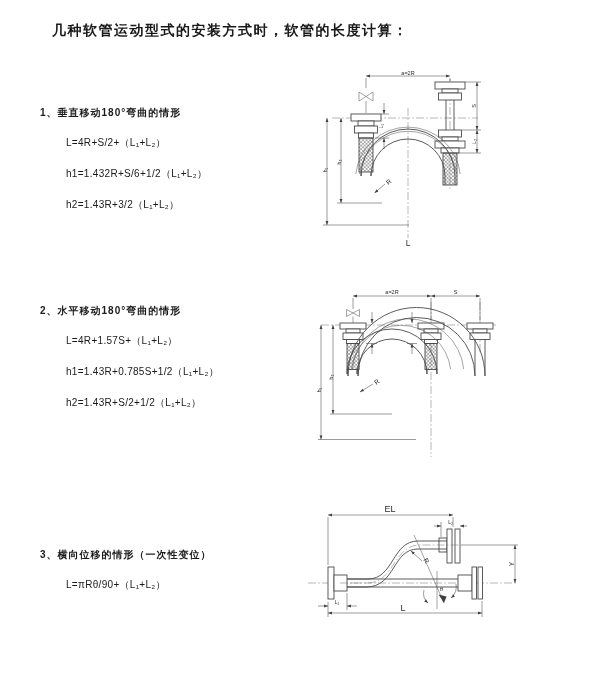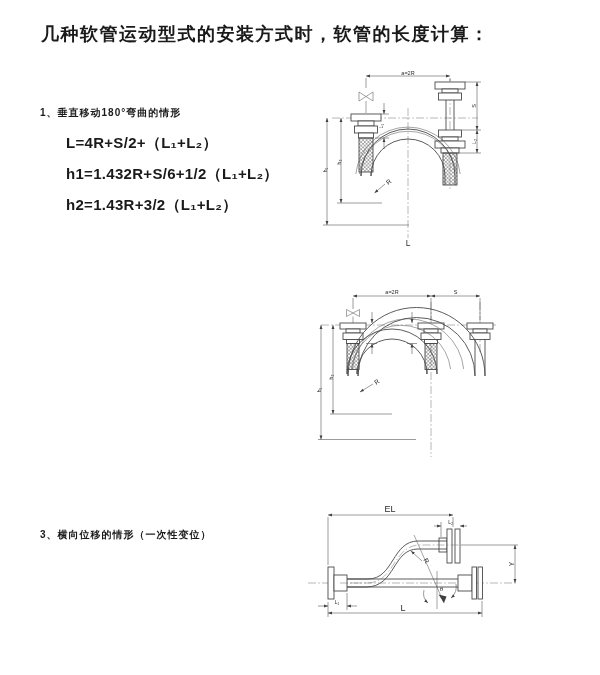--- a/index.html
+++ b/index.html
@@ -1,24 +1,24 @@
 <!DOCTYPE html>
 <html><head>
 <meta charset="utf-8">
 <style>
   html,body{margin:0;padding:0;background:#ffffff;}
   .page{position:relative;width:600px;height:675px;background:#ffffff;overflow:hidden;
         font-family:"Liberation Sans","DejaVu Sans",sans-serif;color:#1a1a1a;}
-  .title{position:absolute;left:41px;top:22px;font-size:18px;font-weight:bold;letter-spacing:1.5px;white-space:nowrap;}
+  .title{position:absolute;left:52px;top:22px;font-size:14px;font-weight:bold;letter-spacing:1.5px;white-space:nowrap;}
   .sec{position:absolute;left:40px;width:278px;}
   #sec1{top:106px}
   #sec2{top:304px}
-  #sec3{top:528px}
+  #sec3{top:548px}
   .sec-heading{font-size:10px;font-weight:bold;letter-spacing:1px;margin:0 0 7px 0;white-space:nowrap;}
-  .formula{font-size:15px;font-weight:bold;letter-spacing:.3px;padding-left:26px;height:31px;line-height:31px;white-space:nowrap;}
+  .formula{font-size:10px;font-weight:normal;letter-spacing:.3px;padding-left:26px;height:31px;line-height:31px;white-space:nowrap;}
   .diag{position:absolute;}
   .ln{stroke:#4a4a4a;stroke-width:0.9;fill:none;}
   .thin{stroke:#5a5a5a;stroke-width:0.55;fill:none;}
   .dim{stroke:#4a4a4a;stroke-width:0.55;fill:none;}
   .cl{stroke:#6f6f6f;stroke-width:0.5;fill:none;stroke-dasharray:8 2.2 1.6 2.2;}
   .wh{fill:#ffffff;stroke:#4a4a4a;stroke-width:0.9;}
   .braid{stroke:#4a4a4a;stroke-width:0.9;}
   svg text{fill:#2b2b2b;font-family:"Liberation Sans","DejaVu Sans",sans-serif;}
 </style>
 </head>
@@ -28,23 +28,30 @@
 
   <div class="title">几种软管运动型式的安装方式时，软管的长度计算：</div>
 
   <div class="sec" id="sec1">
     <div class="sec-heading">1、垂直移动180°弯曲的情形</div>
     <div class="formula">L=4R+S/2+（L₁+L₂）</div>
     <div class="formula">h1=1.432R+S/6+1/2（L₁+L₂）</div>
     <div class="formula">h2=1.43R+3/2（L₁+L₂）</div>
   </div>
 
+  <div class="sec" id="sec2">
+    <div class="sec-heading">2、水平移动180°弯曲的情形</div>
+    <div class="formula">L=4R+1.57S+（L₁+L₂）</div>
+    <div class="formula">h1=1.43R+0.785S+1/2（L₁+L₂）</div>
+    <div class="formula">h2=1.43R+S/2+1/2（L₁+L₂）</div>
+  </div>
 
   <div class="sec" id="sec3">
     <div class="sec-heading">3、横向位移的情形（一次性变位）</div>
+    <div class="formula">L=πRθ/90+（L₁+L₂）</div>
   </div>
 
   <svg class="diag" style="left:318px;top:70px" width="175" height="185" viewBox="0 0 175 185">
     <defs>
       <marker id="ar1" viewBox="0 0 10 10" refX="9.5" refY="5" markerWidth="8" markerHeight="8" orient="auto-start-reverse">
         <path d="M0.5,1.8 L9.5,5 L0.5,8.2 Z" fill="#3f3f3f"></path>
       </marker>
       <pattern id="bp1" width="3.6" height="3.6" patternUnits="userSpaceOnUse">
         <path d="M0,0 L3.6,3.6 M3.6,0 L0,3.6" stroke="#6a6a6a" stroke-width="0.55"></path>
       </pattern>

